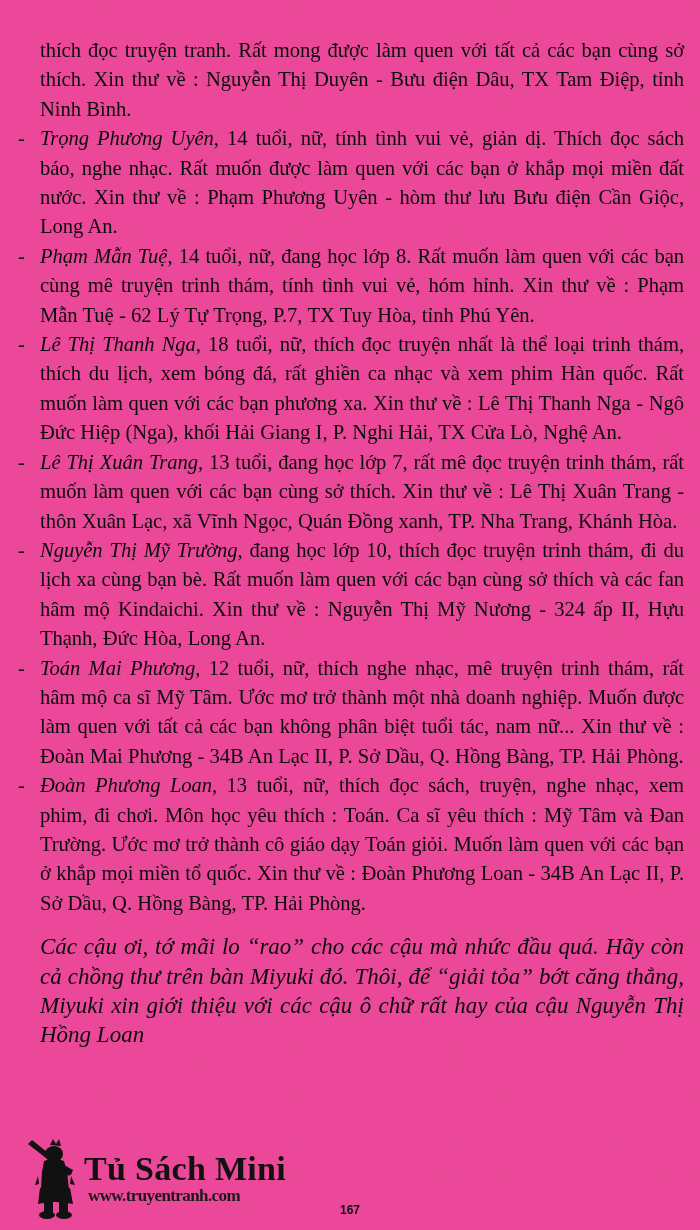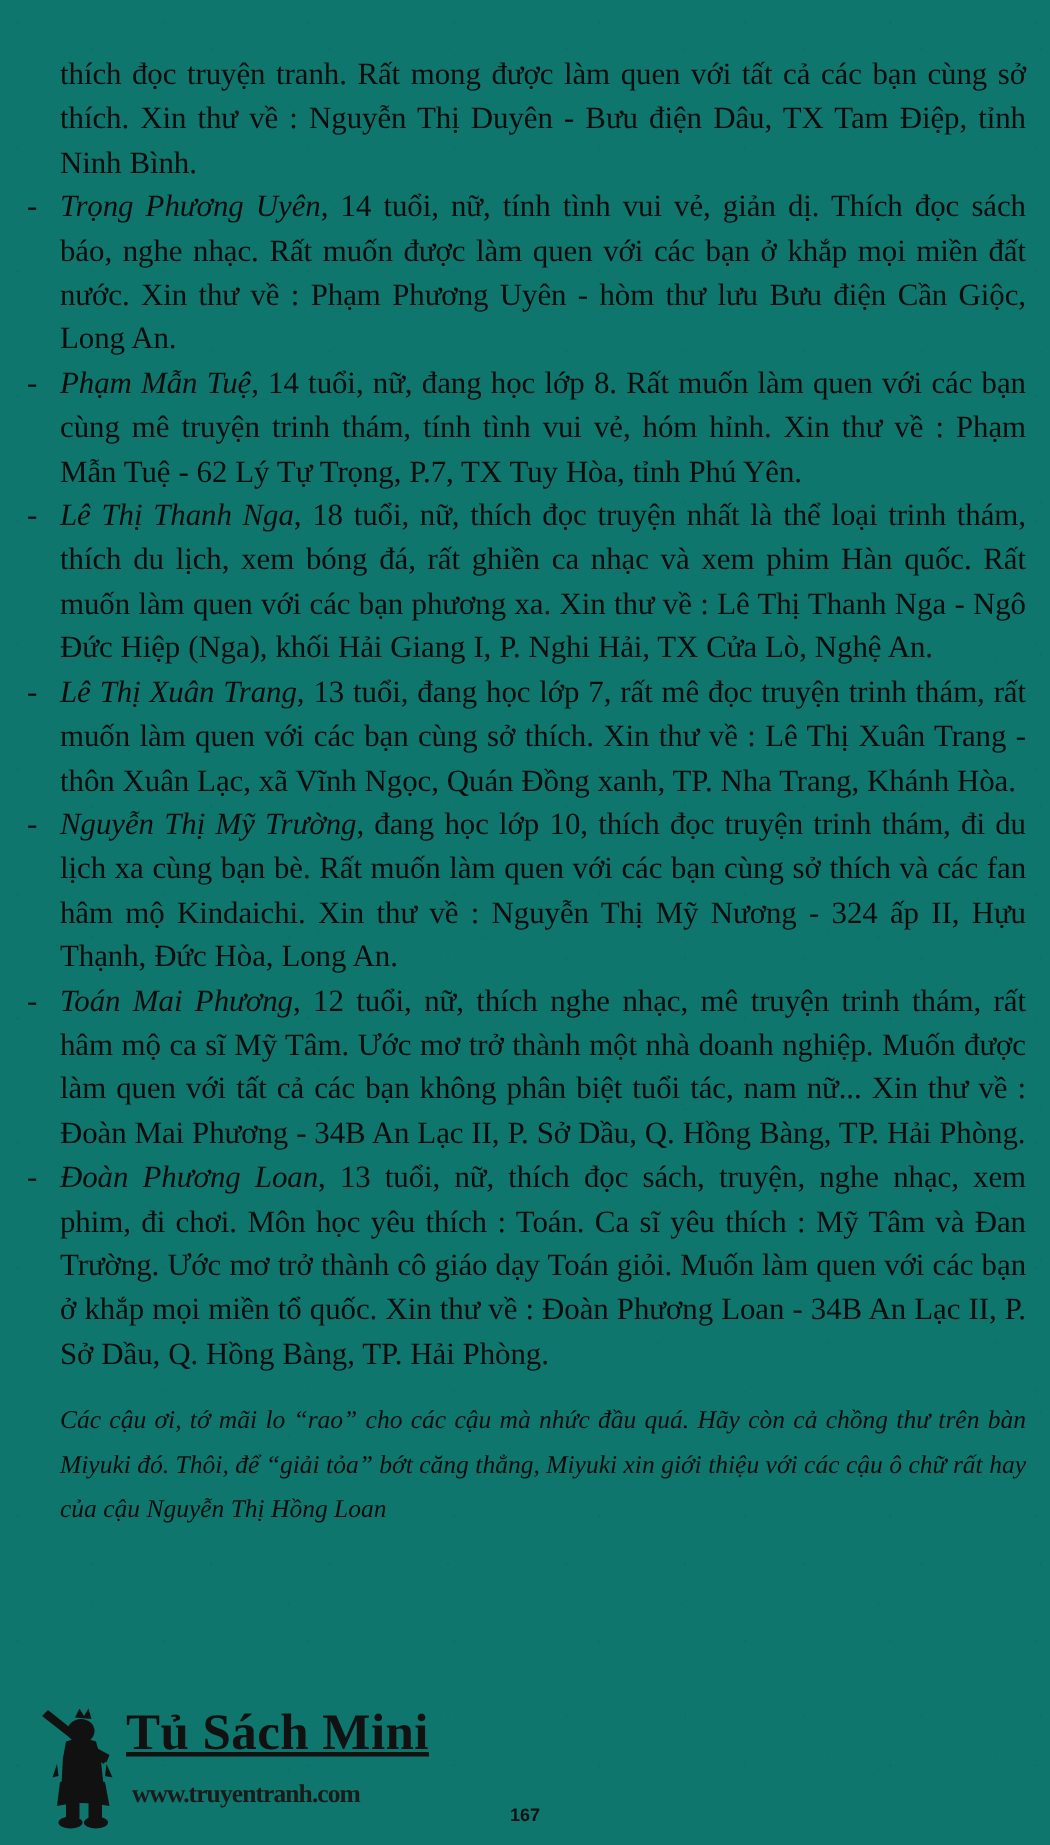--- a/index.html
+++ b/index.html
@@ -15,21 +15,21 @@
     overflow: hidden;
     font-family: "Liberation Serif", "DejaVu Serif", serif;
     color: #0d0d0d;
     -webkit-font-smoothing: none;
   }
 
   
   .page {
     position: absolute;
     inset: 0;
-    background: #0f766e;
+    background: #ec4899;
   }
 
   .text-column {
     position: absolute;
     left: 18px;
     top: 36px;
     width: 666px;
   }
 
   
@@ -59,21 +59,21 @@
 
   
   .continuation {
     padding-left: 22px;
     text-align: justify;
   }
 
   
   .closing {
     font-style: italic;
-    font-size: 17px;
+    font-size: 23px;
     line-height: 29.4px;
     text-align: justify;
     text-justify: inter-word;
     padding-left: 22px;
     margin-top: 14px;
   }
 
   
   .logo-block {
     position: absolute;
@@ -85,29 +85,28 @@
   .logo-figure {
     position: absolute;
     left: 4px;
     top: 2px;
     width: 64px;
     height: 84px;
   }
   .logo-title {
     position: absolute;
     left: 62px;
-    top: 1px;
+    top: 14px;
     font-family: "Liberation Serif", "DejaVu Serif", serif;
     font-weight: bold;
     font-size: 34px;
     line-height: 38px;
     letter-spacing: 0.3px;
     color: #111111;
     white-space: nowrap;
-    text-decoration: underline;
   }
   .logo-url {
     position: absolute;
     left: 66px;
     top: 50px;
     font-family: Liberation Serif, serif;
     font-weight: bold;
     font-size: 17px;
     letter-spacing: -0.6px;
     color: #1a1a1a;

